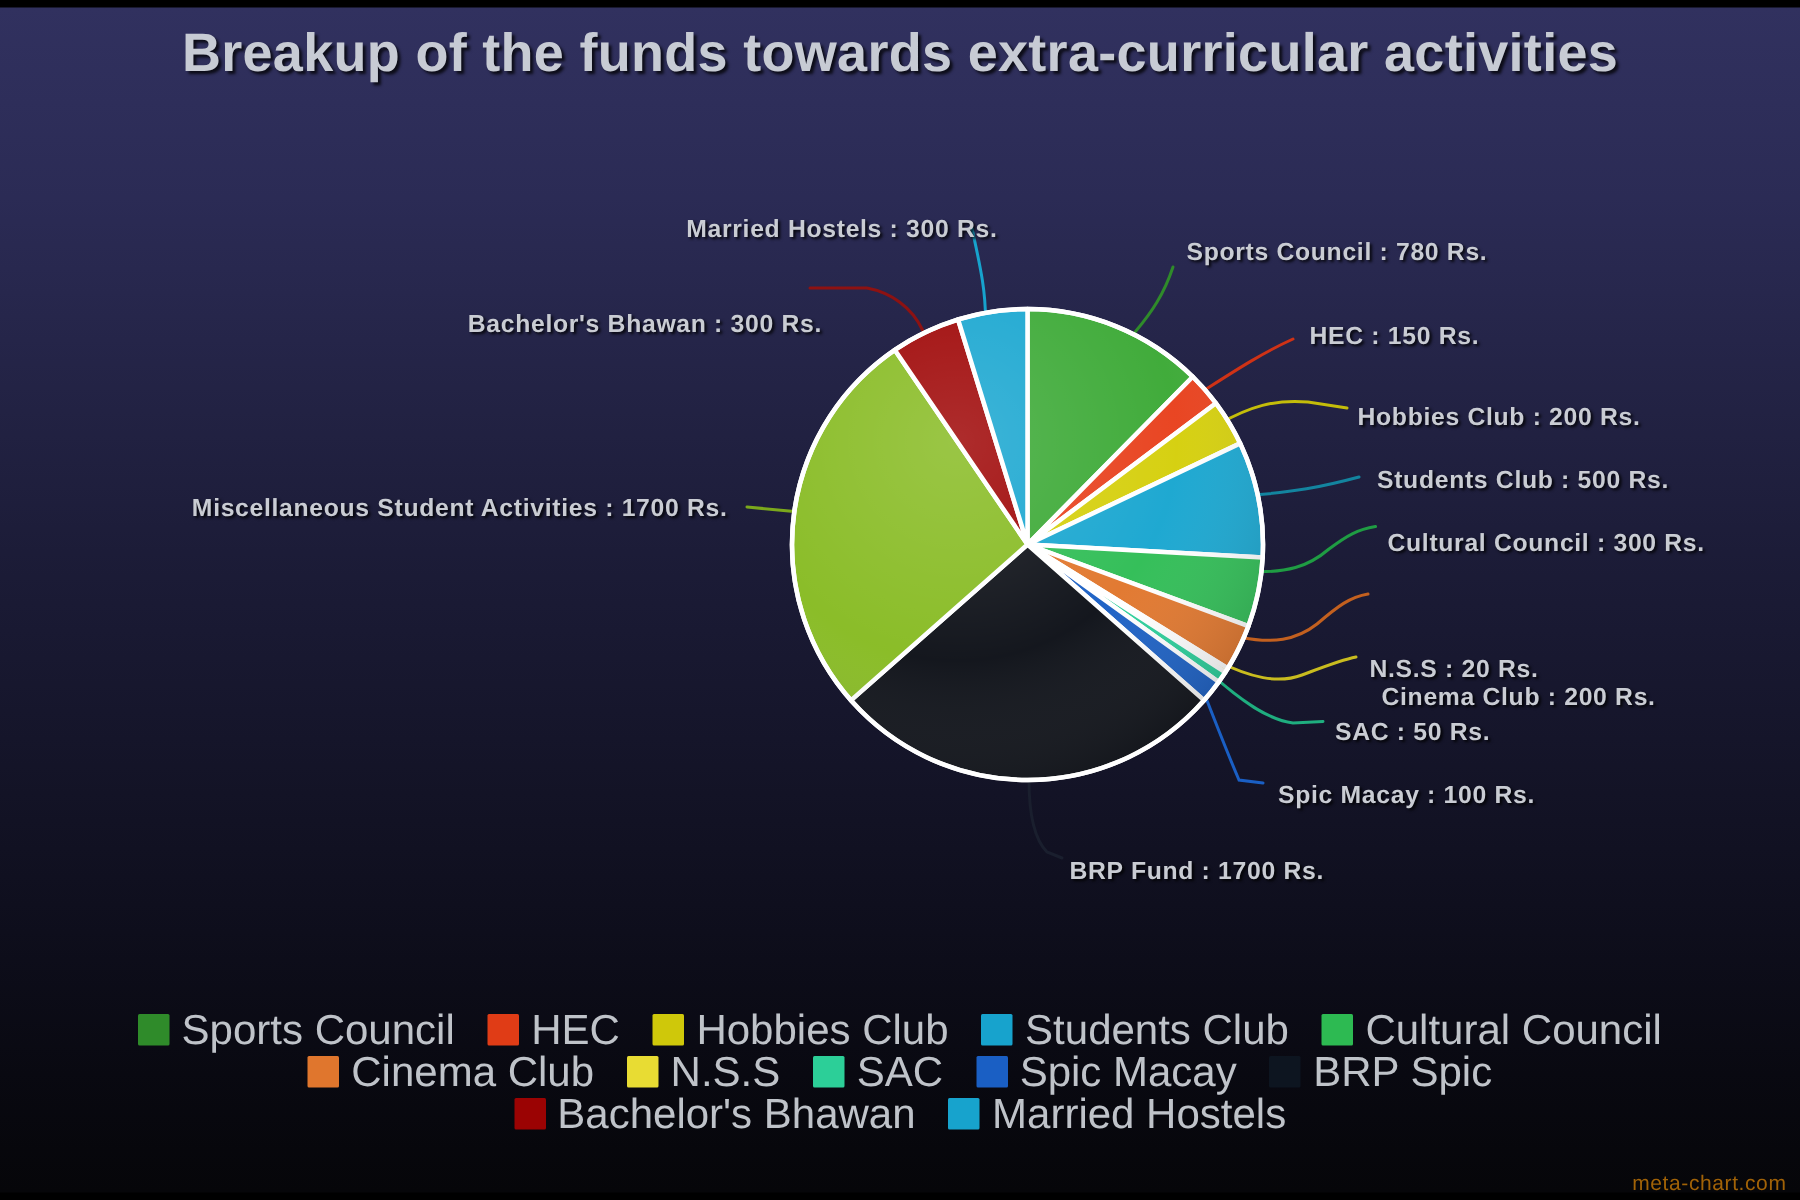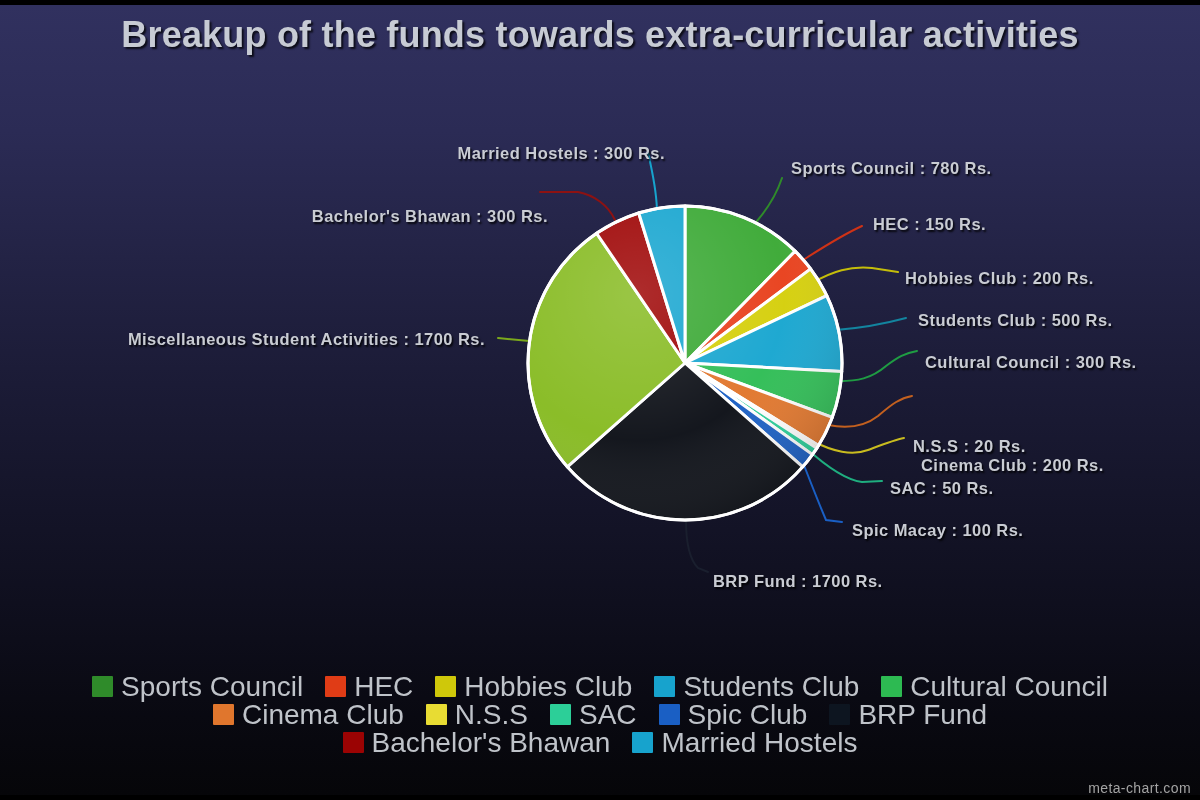--- a/index.html
+++ b/index.html
@@ -100,21 +100,21 @@
     font-size: 28px;
     color: #bfc3c9;
     line-height: 21px;
     white-space: nowrap;
   }
   #watermark {
     position: absolute;
     right: 9px;
     bottom: 4px;
     font-size: 14px;
-    color: #a3a3a3;
+    color: #a16207;
     letter-spacing: 0.4px;
   }
 </style>
 </head>
 <body>
 
 <div id="chart-root">
 
   <div id="chart-canvas"></div>
 
@@ -210,25 +210,25 @@
         <div class="legend-item">
           <span class="legend-swatch" style="background: rgb(232, 220, 51);"></span>
           <span class="legend-text">N.S.S</span>
         </div>
         <div class="legend-item">
           <span class="legend-swatch" style="background: rgb(44, 207, 152);"></span>
           <span class="legend-text">SAC</span>
         </div>
         <div class="legend-item">
           <span class="legend-swatch" style="background: rgb(26, 95, 196);"></span>
-          <span class="legend-text">Spic Club</span>
+          <span class="legend-text">Spic Macay</span>
         </div>
         <div class="legend-item">
           <span class="legend-swatch" style="background: rgb(13, 21, 32);"></span>
-          <span class="legend-text">BRP Fund</span>
+          <span class="legend-text">BRP Spic</span>
         </div>
       </div>
       <div class="legend-row">
         <div class="legend-item">
           <span class="legend-swatch" style="background: rgb(155, 3, 3);"></span>
           <span class="legend-text">Bachelor's Bhawan</span>
         </div>
         <div class="legend-item">
           <span class="legend-swatch" style="background: rgb(23, 163, 205);"></span>
           <span class="legend-text">Married Hostels</span>

